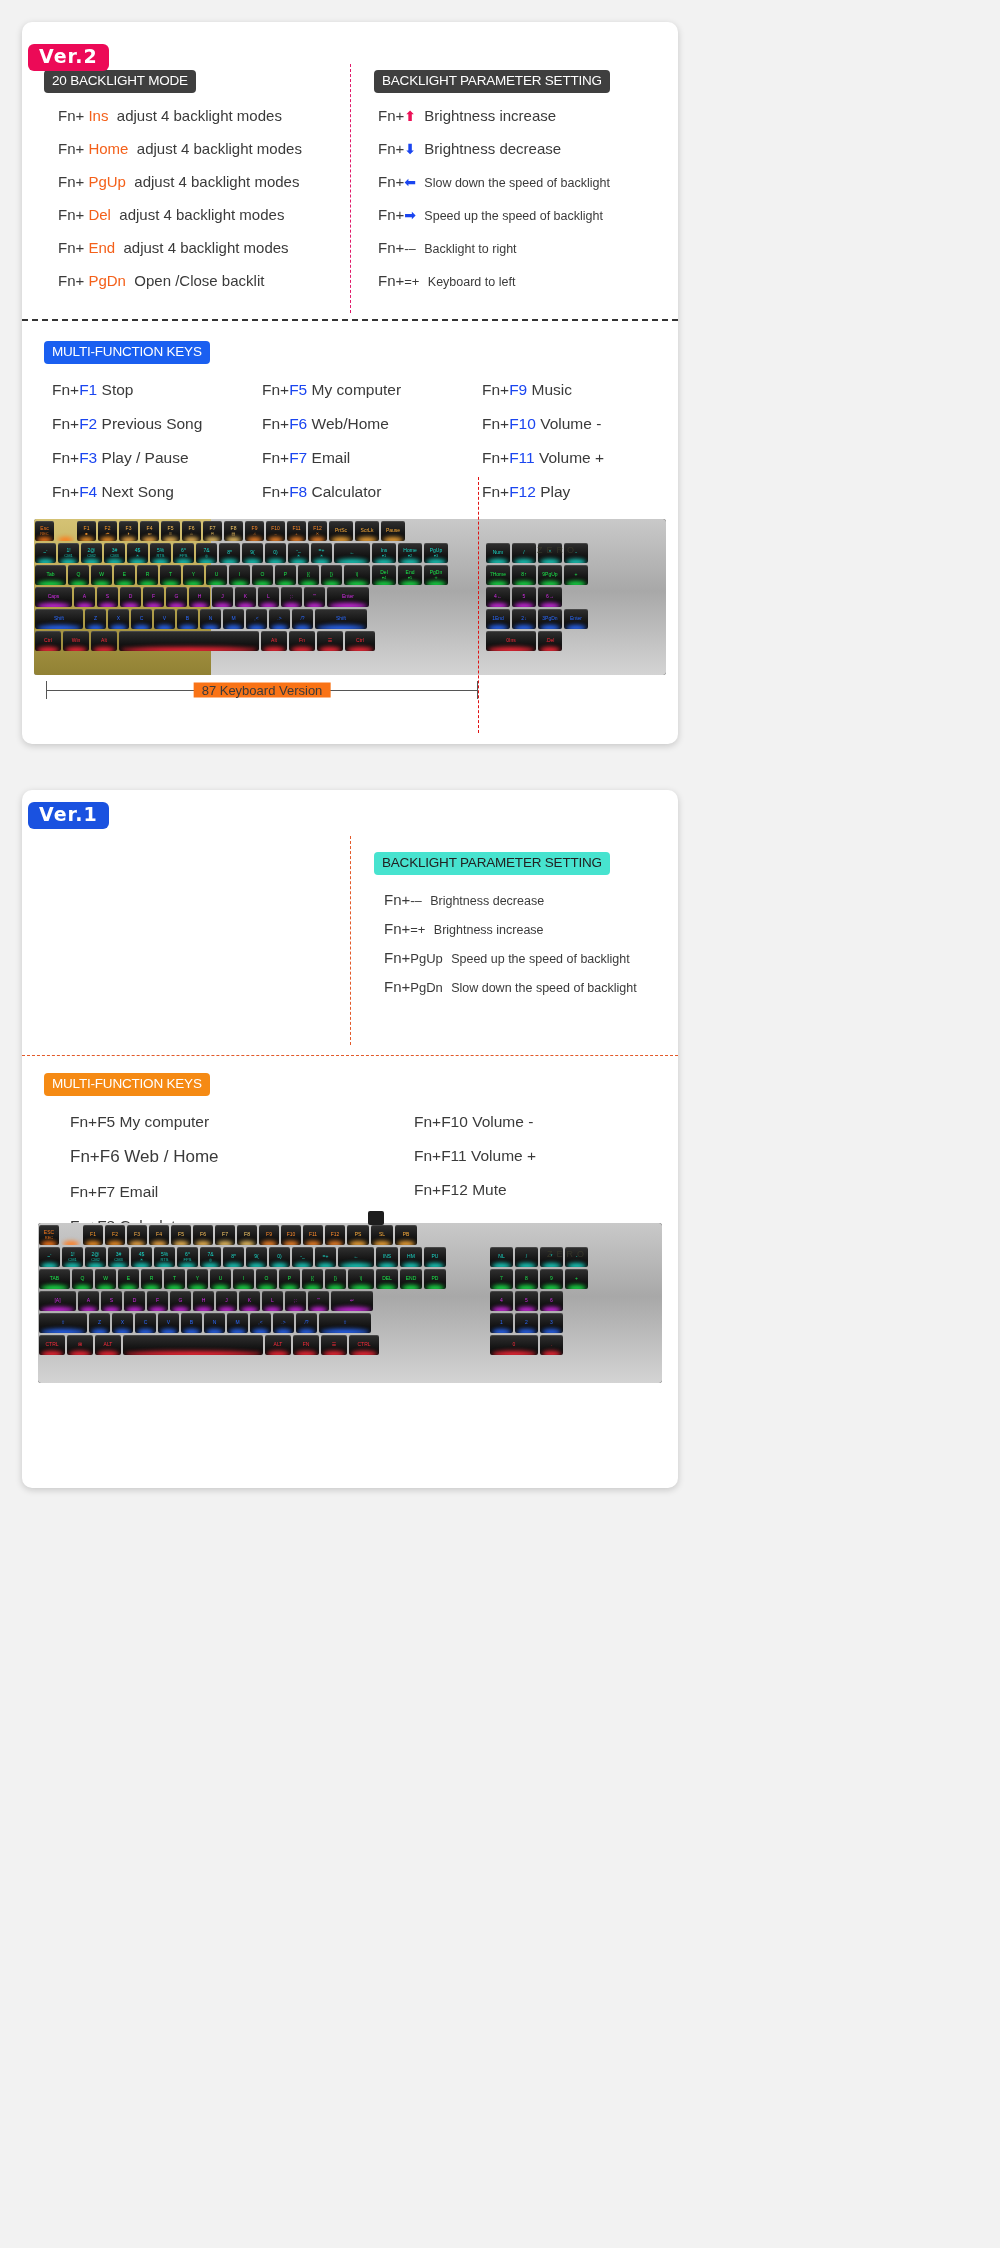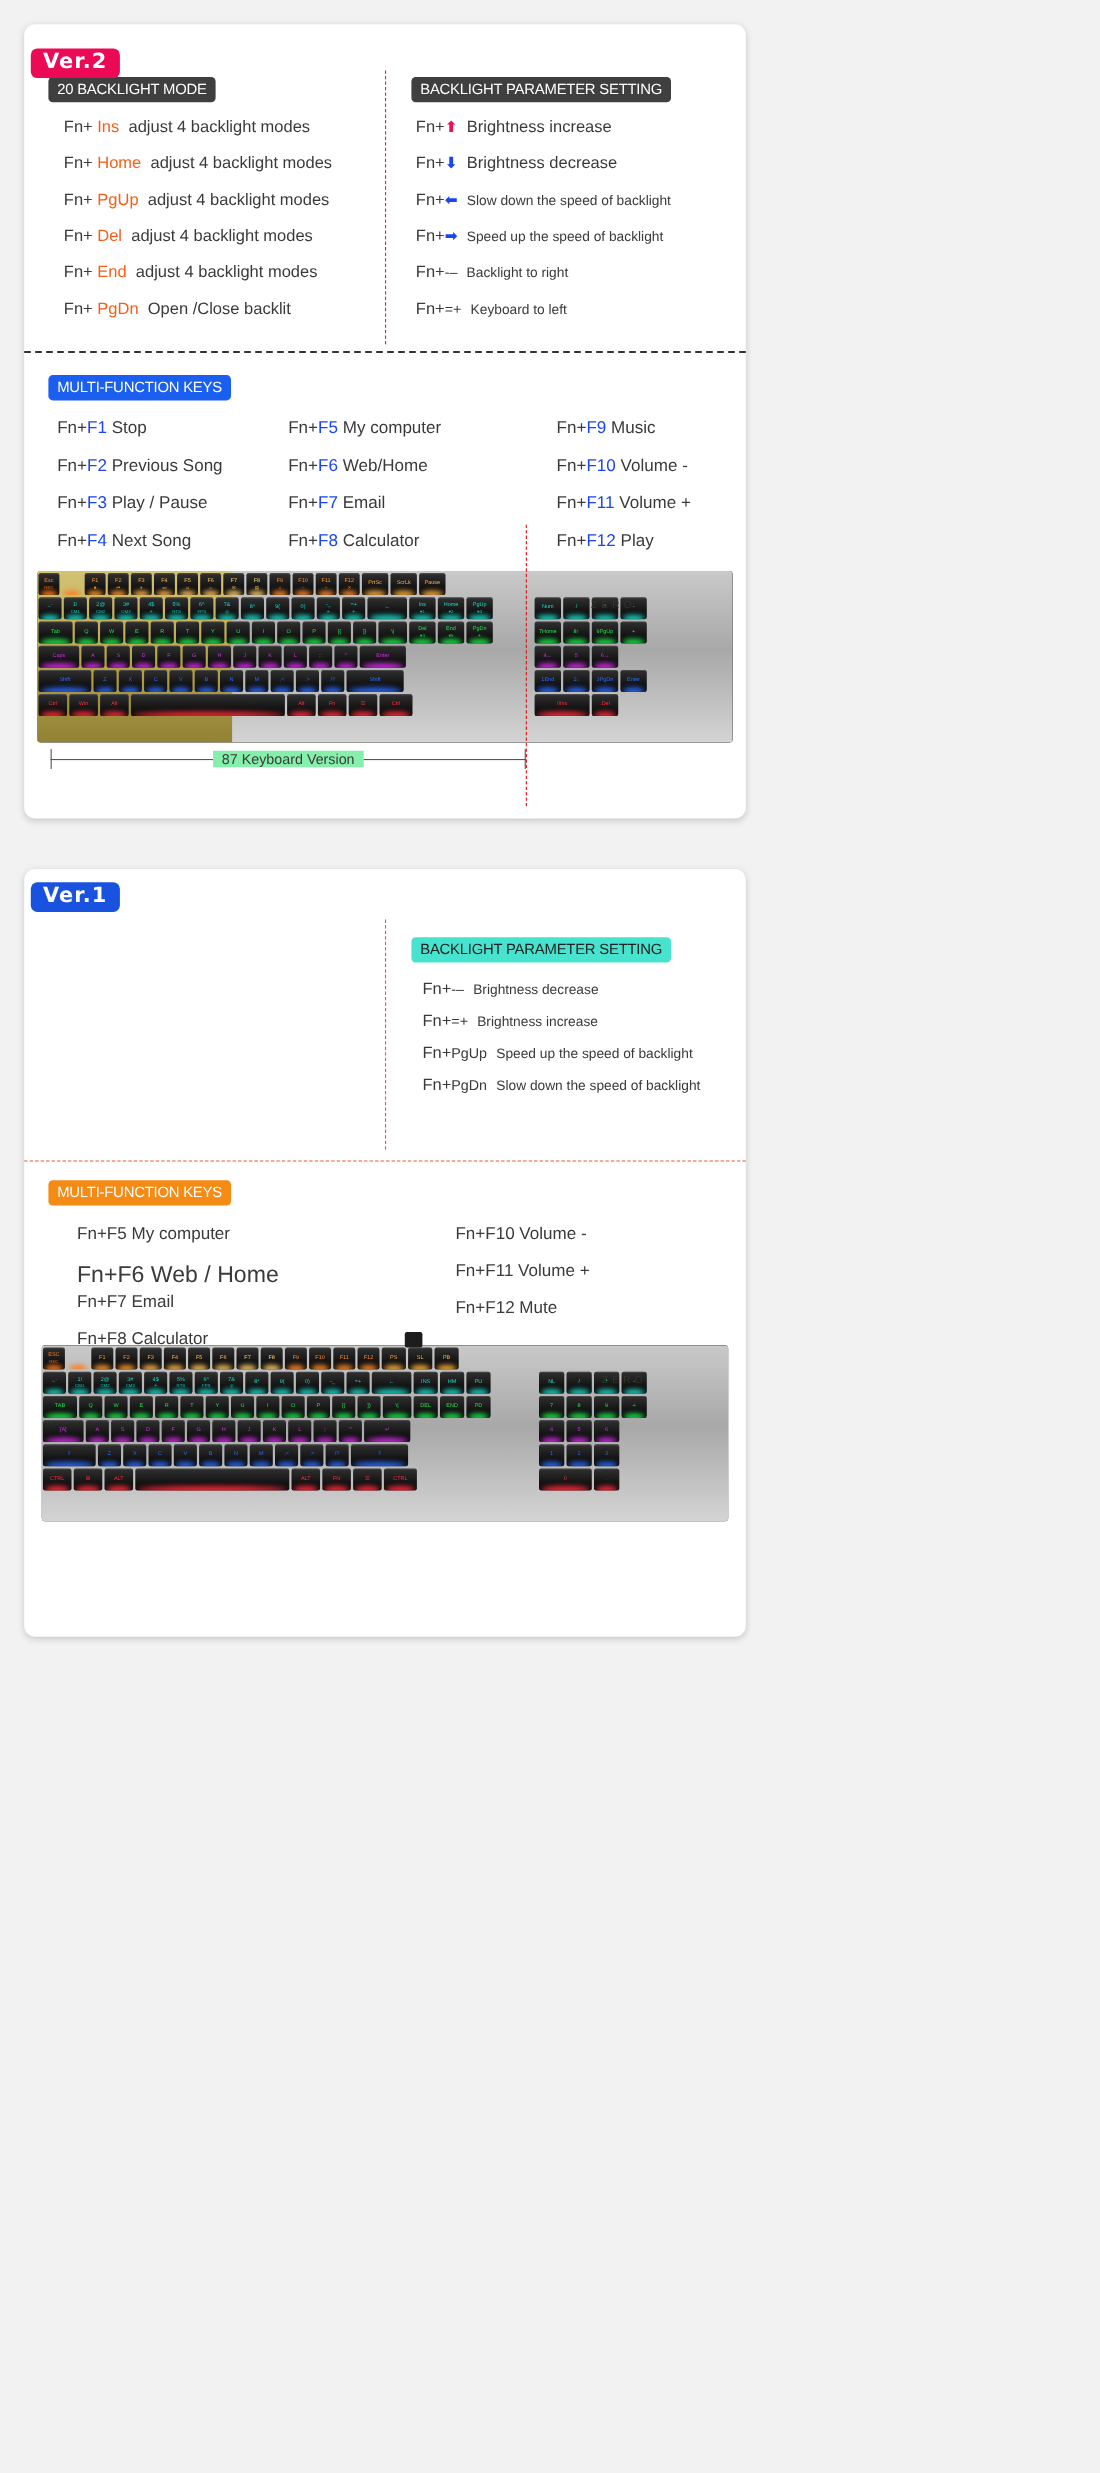--- a/index.html
+++ b/index.html
@@ -156,21 +156,21 @@
     position:absolute; left:0; right:0; top:50%;
     border-top:1px solid #555;
   }
   .measure .cap-l, .measure .cap-r {
     position:absolute; top:0; bottom:0; width:0; border-left:1px solid #555;
   }
   .measure .cap-l { left:0; } .measure .cap-r { right:0; }
   .measure .lbl {
     position:absolute; left:50%; top:50%;
     transform:translate(-50%,-50%);
-    background:#86efac; padding:0 8px;
+    background:#f97316; padding:0 8px;
     font-size:13px; color:#3a3a3a;
     white-space:nowrap;
   }
 
   .red-vline {
     position:absolute; width:0;
     border-left:1.6px dashed #e01212;
   }
 </style>
 </head>
@@ -218,21 +218,21 @@
           <div class="row" style="margin-bottom: 16px; font-size: 15.5px;"><span class="fn">Fn+</span><span class="key-blue">F2</span> <span class="desc">Previous Song</span></div>
           <div class="row" style="margin-bottom: 16px; font-size: 15.5px;"><span class="fn">Fn+</span><span class="key-blue">F3</span> <span class="desc">Play / Pause</span></div>
           <div class="row" style="margin-bottom: 16px; font-size: 15.5px;"><span class="fn">Fn+</span><span class="key-blue">F4</span> <span class="desc">Next Song</span></div>
         </div>
         <div style="position: absolute; left: 240px; top: 62px;">
           <div class="row" style="margin-bottom: 16px; font-size: 15.5px;"><span class="fn">Fn+</span><span class="key-blue">F5</span> <span class="desc">My computer</span></div>
           <div class="row" style="margin-bottom: 16px; font-size: 15.5px;"><span class="fn">Fn+</span><span class="key-blue">F6</span> <span class="desc">Web/Home</span></div>
           <div class="row" style="margin-bottom: 16px; font-size: 15.5px;"><span class="fn">Fn+</span><span class="key-blue">F7</span> <span class="desc">Email</span></div>
           <div class="row" style="margin-bottom: 16px; font-size: 15.5px;"><span class="fn">Fn+</span><span class="key-blue">F8</span> <span class="desc">Calculator</span></div>
         </div>
-        <div style="position: absolute; left: 460px; top: 62px; margin-left: 24px;">
+        <div style="position: absolute; left: 460px; top: 62px;">
           <div class="row" style="margin-bottom: 16px; font-size: 15.5px;"><span class="fn">Fn+</span><span class="key-blue">F9</span> <span class="desc">Music</span></div>
           <div class="row" style="margin-bottom: 16px; font-size: 15.5px;"><span class="fn">Fn+</span><span class="key-blue">F10</span> <span class="desc">Volume -</span></div>
           <div class="row" style="margin-bottom: 16px; font-size: 15.5px;"><span class="fn">Fn+</span><span class="key-blue">F11</span> <span class="desc">Volume +</span></div>
           <div class="row" style="margin-bottom: 16px; font-size: 15.5px;"><span class="fn">Fn+</span><span class="key-blue">F12</span> <span class="desc">Play</span></div>
         </div>
       </div>
 
     <div class="kb-wrap" style="left:12px;top:200px;width:632px;height:156px;">
       <div class="kb v2">
         <div class="kb-plate silver"></div>
@@ -724,21 +724,21 @@
 
   <div class="h-div red" style="top:265px;"></div>
 
   <div class="panel" style="top:265px;height:433px;">
     <div style="position:absolute;left:22px;top:18px;">
       <span class="pill orange">MULTI-FUNCTION KEYS</span>
     </div>
     <div id="v1-mf-cols">
         <div style="position: absolute; left: 48px; top: 58px;">
           <div class="row" style="margin-bottom: 16px; font-size: 15.5px;"><span class="desc">Fn+F5 My computer</span></div>
-          <div class="row" style="margin-bottom: 4px; font-size: 21px;"><span class="desc">Fn+F6 Web / Home</span></div>
+          <div class="row" style="margin-bottom: 16px; font-size: 17px;"><span class="desc">Fn+F6 Web / Home</span></div>
           <div class="row" style="margin-bottom: 16px; font-size: 15.5px;"><span class="desc">Fn+F7 Email</span></div>
           <div class="row" style="margin-bottom: 16px; font-size: 15.5px;"><span class="desc">Fn+F8 Calculator</span></div>
         </div>
         <div style="position: absolute; left: 392px; top: 58px;">
           <div class="row" style="margin-bottom: 16px; font-size: 15.5px;"><span class="desc">Fn+F10  Volume -</span></div>
           <div class="row" style="margin-bottom: 16px; font-size: 15.5px;"><span class="desc">Fn+F11  Volume +</span></div>
           <div class="row" style="margin-bottom: 16px; font-size: 15.5px;"><span class="desc">Fn+F12  Mute</span></div>
         </div>
       </div>
 

